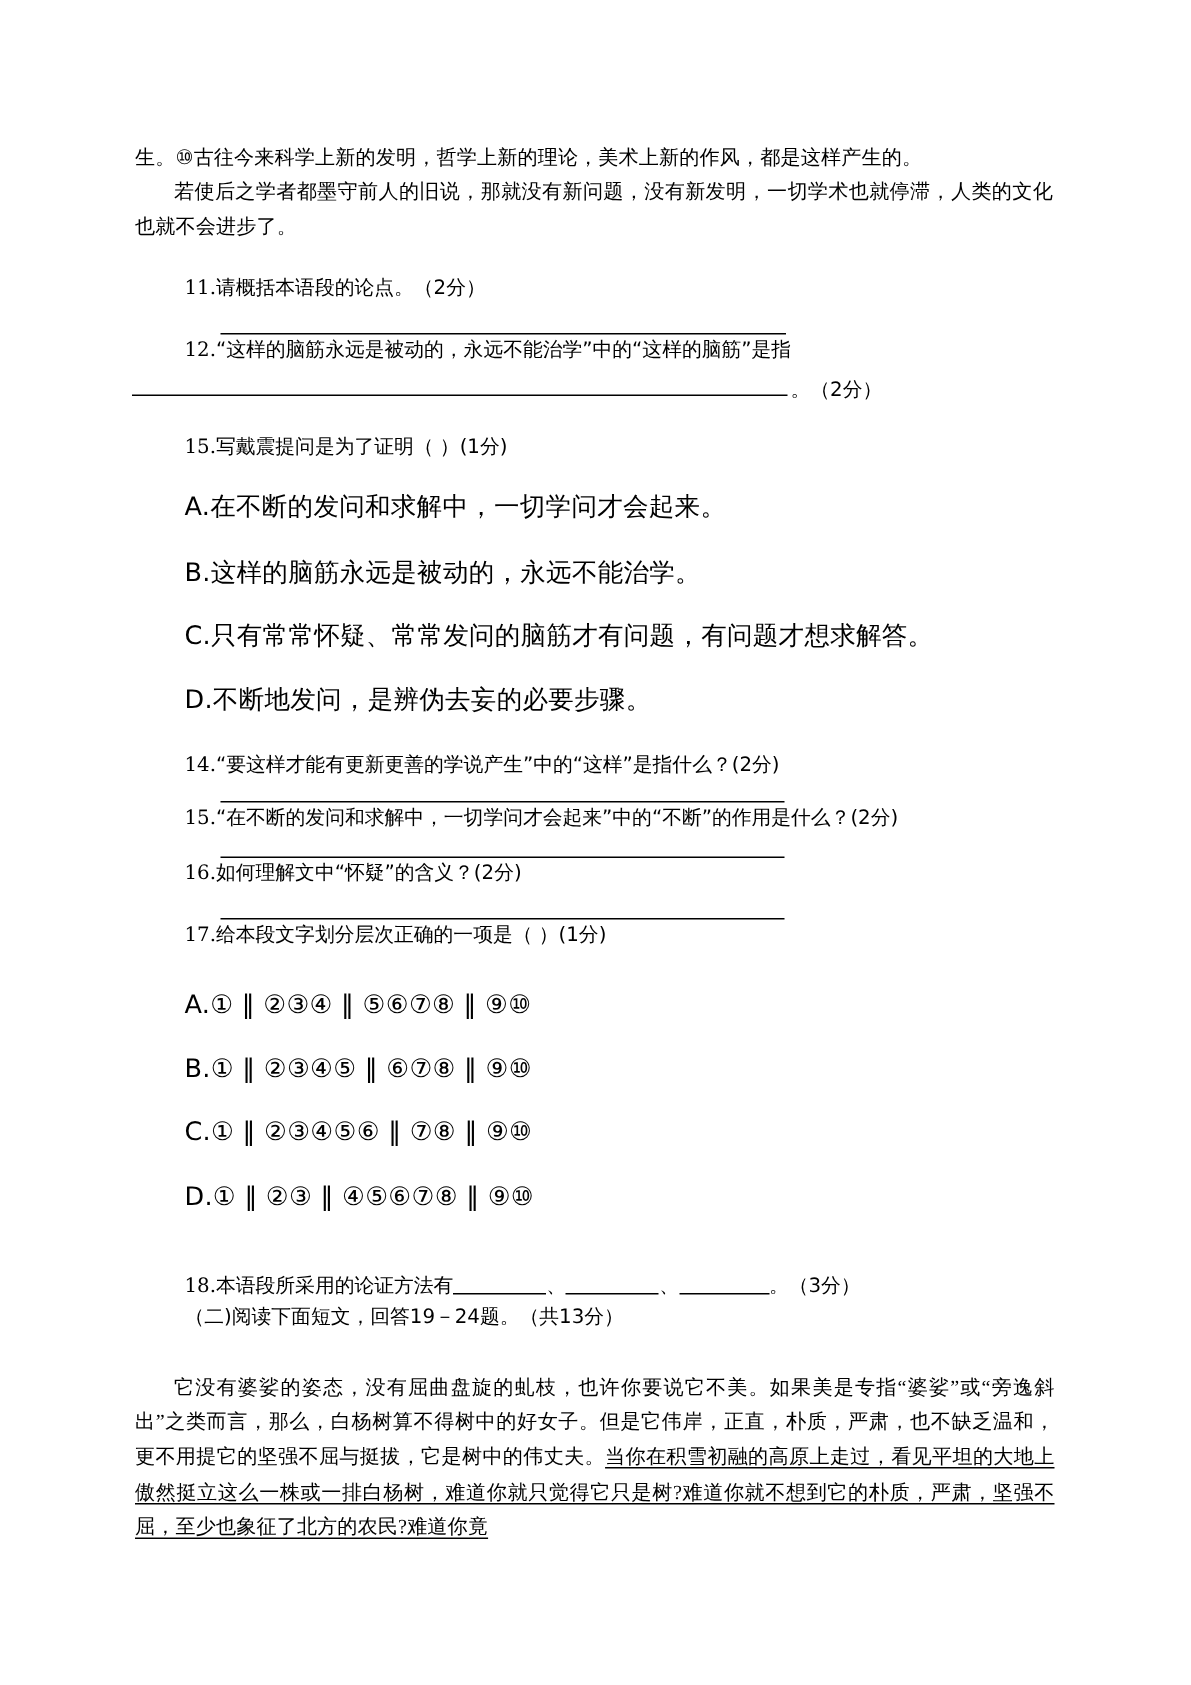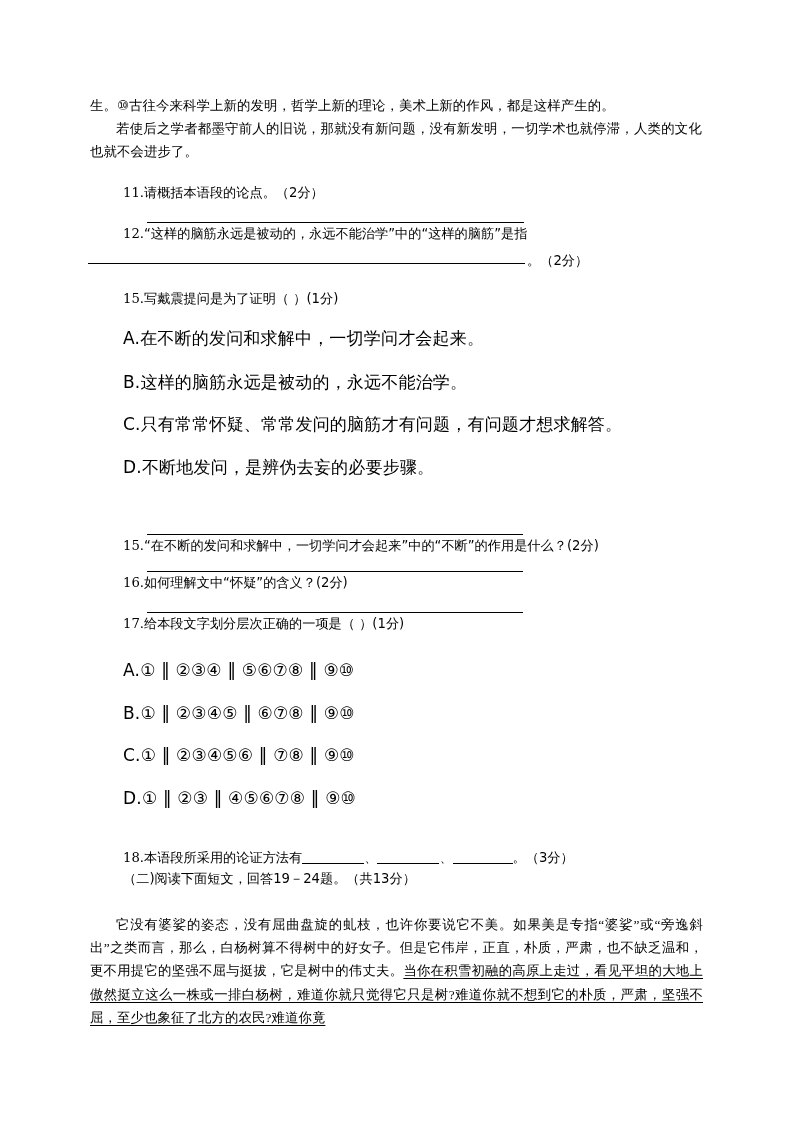--- a/index.html
+++ b/index.html
@@ -109,20 +109,23 @@
   <div class="q-block" style="left:527px; top:250px; width:160px;">。（2分）</div>
 
   <div class="q-block" style="top:288px;">
     <span class="latin">15.</span><span>写戴震提问是为了证明（      ）(1分)</span>
   </div>
   <div class="opt" style="top:328px;">A.在不断的发问和求解中，一切学问才会起来。</div>
   <div class="opt" style="top:414px;">C.只有常常怀疑、常常发问的脑筋才有问题，有问题才想求解答。</div>
   <div class="opt" style="top:372px;">B.这样的脑筋永远是被动的，永远不能治学。</div>
   <div class="opt" style="top:457px;">D.不断地发问，是辨伪去妄的必要步骤。</div>
 
+  <div class="q-block wide" style="top:500px;">
+    <span class="latin">14.</span><span>“要这样才能有更新更善的学说产生”中的“这样”是指什么？(2分)</span>
+  </div>
   <div class="rule" style="left:147px; top:534px; width:376px;"></div>
 
   <div class="q-block wide" style="top:535px;">
     <span class="latin">15.</span><span>“在不断的发问和求解中，一切学问才会起来”中的“不断”的作用是什么？(2分)</span>
   </div>
   <div class="rule" style="left:147px; top:571px; width:376px;"></div>
 
   <div class="q-block" style="top:572px;">
     <span class="latin">16.</span><span>如何理解文中“怀疑”的含义？(2分)</span>
   </div>

